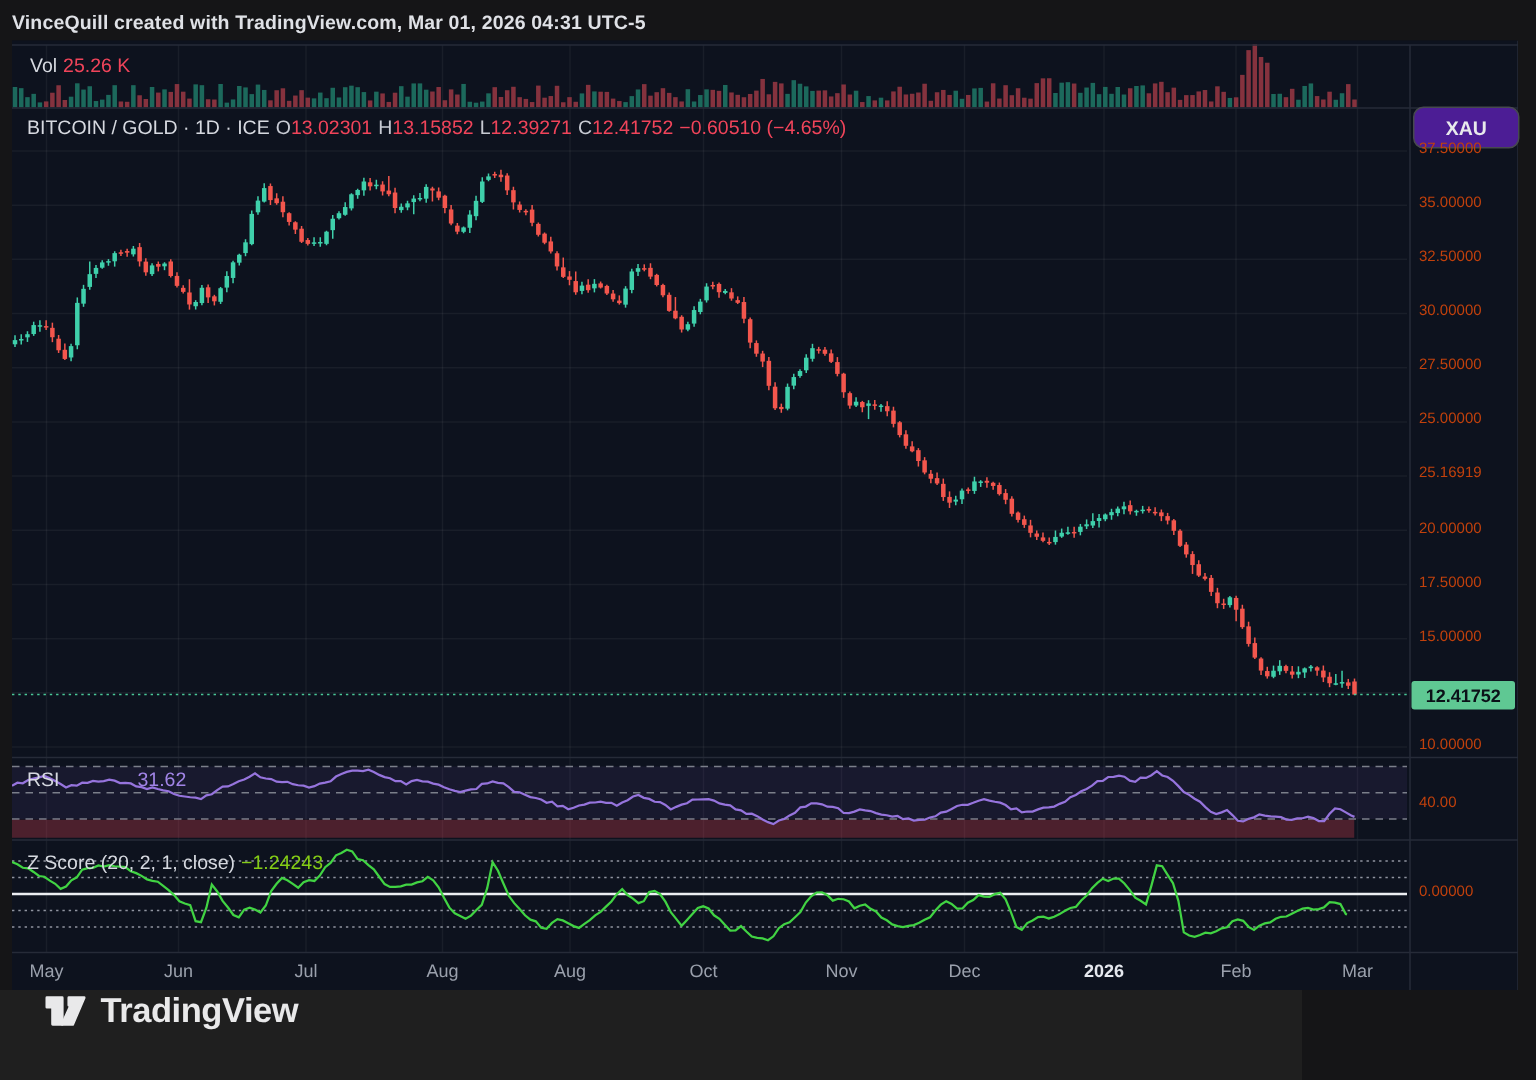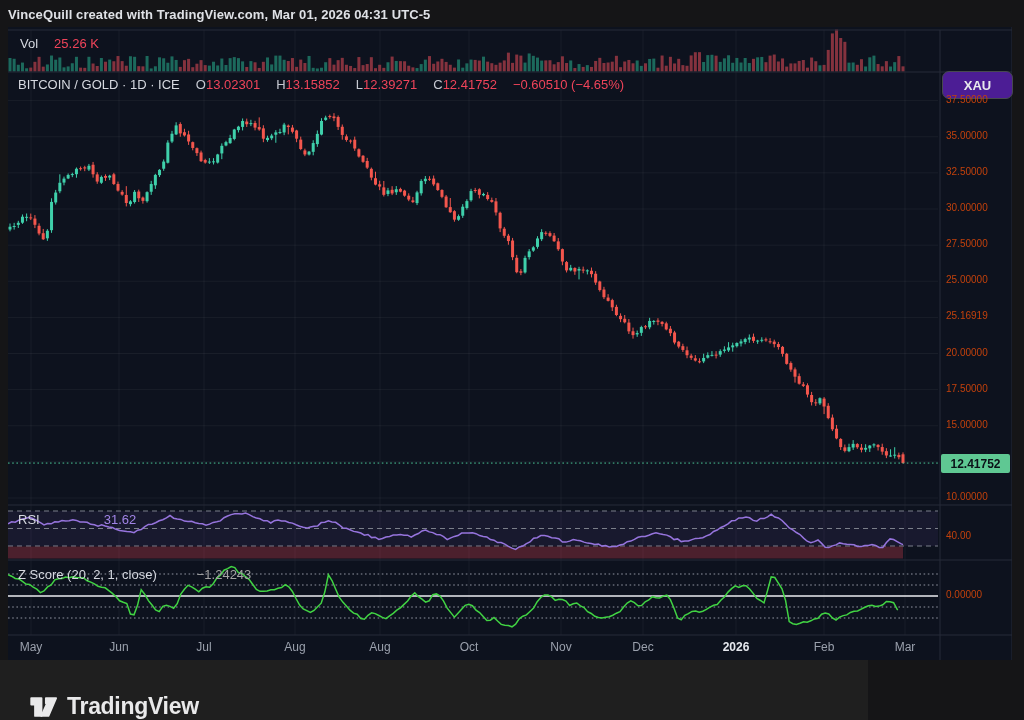--- a/index.html
+++ b/index.html
@@ -1,38 +1,38 @@
 <!DOCTYPE html>
 <html><head>
 <meta charset="utf-8">
 <style>
   html,body{margin:0;padding:0;}
   body{width:1024px;height:720px;background:#151517;font-family:"Liberation Sans",sans-serif;position:relative;overflow:hidden;}
   .abs{position:absolute;}
   #header-row{left:8px;top:7px;color:#dfe1e6;font-size:13px;font-weight:700;letter-spacing:.1px;}
   #chart-widget{left:8px;top:27px;width:1004px;height:633px;background:#0d121e;}
   #chart-svg{position:absolute;left:0;top:0;}
-  .legend{display:flex;gap:16px;align-items:center;font-size:13px;white-space:nowrap;}
+  .legend{display:flex;gap:4px;align-items:center;font-size:13px;white-space:nowrap;}
   .legend .t{color:#d6d9e0;}
   .legend .red{color:#f0445a;}
   .legend .lab{color:#c7cad3;}
   .legend .purple{color:#a184e6;margin-left:48px;}
-  .legend .green{color:#a3a3a3;margin-left:24px;}
+  .legend .green{color:#84cc16;}
   #vol-legend{left:20px;top:36px;}
   #main-legend{left:18px;top:77px;}
   #rsi-legend{left:18px;top:512px;}
   #z-legend{left:18px;top:567px;}
   .axis-label{position:absolute;color:#c2410c;font-size:10px;}
   .time-label{position:absolute;top:640px;width:60px;margin-left:-30px;text-align:center;color:#9aa0ac;font-size:12px;}
   .time-label.bold{color:#e5e8ee;font-weight:700;}
   #price-badge{left:941px;top:454px;width:69px;height:19px;background:#5fc893;border-radius:2px;color:#0b1118;font-size:12px;font-weight:700;display:flex;align-items:center;justify-content:center;}
   #xau-badge{left:942px;top:71px;width:69px;height:26px;background:#4c1d95;border:1.5px solid #47494f;border-radius:7px;color:#e8e9ec;font-size:13px;font-weight:600;display:flex;align-items:center;justify-content:center;}
   #rsi-scale-label{left:946px;top:530px;}
   #z-scale-label{left:946px;top:589px;}
-  #footer-bar{left:0;top:660px;width:868px;height:60px;background:#1f1f1f;display:flex;align-items:flex-end;}
+  #footer-bar{left:0;top:660px;width:868px;height:60px;background:#1f1f1f;display:flex;align-items:flex-start;}
   #tv-logo{display:flex;align-items:center;gap:9px;margin-left:30px;}
   #tv-logo-text{color:#e9e9ea;font-size:23px;font-weight:700;letter-spacing:-0.3px;}
 </style>
 </head>
 <body>
 
 <div class="abs" id="header-row">VinceQuill created with TradingView.com, Mar 01, 2026 04:31 UTC-5</div>
 
 <div class="abs" id="chart-widget">
   <svg id="chart-svg" width="1004" height="633" viewBox="8 27 1004 633">

